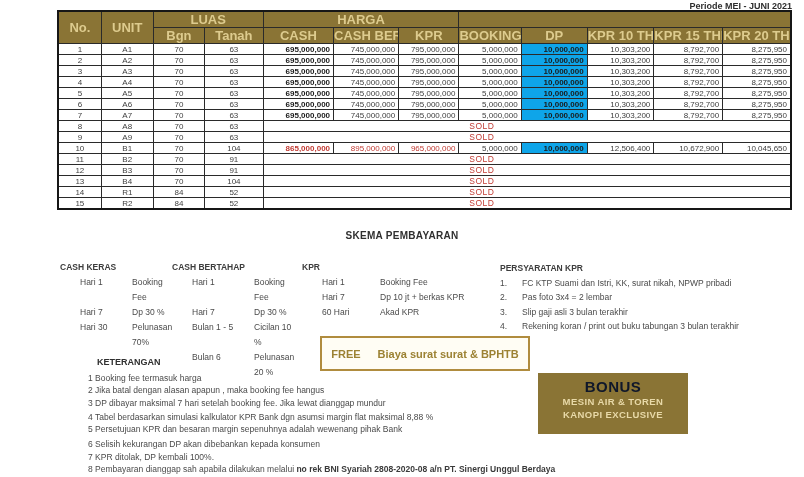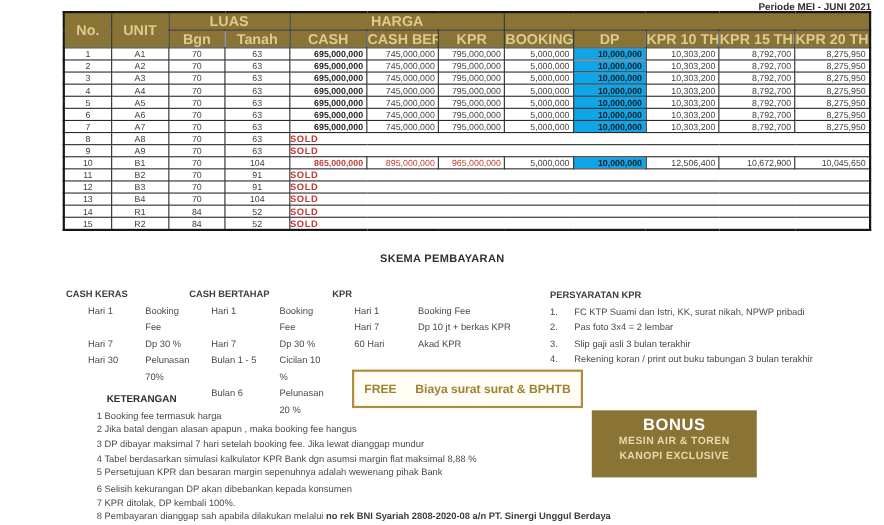--- a/index.html
+++ b/index.html
@@ -20,21 +20,21 @@
   table.price td, table.price th { border:1px solid #2a2a2a; overflow:hidden; white-space:nowrap; }
   thead th {
     background:#8a7435; color:#ddcb8e; font-weight:bold;
     font-size:13px; text-align:center; height:14px;
   }
   tbody td { height:11px; color:#404040; }
   .c-no,.c-unit,.c-num { text-align:center; }
   .c-val { text-align:right; padding-right:3px; }
   .c-cash { font-weight:bold; color:#1b1b1b; }
   .c-dp  { background:#0ea5e9; font-weight:bold; color:#1b1b1b; }
-  .c-sold { color:#c13b33; font-weight:bold; padding-right:90px; font-size:8.5px; letter-spacing:.5px; }
+  .c-sold { color:#c13b33; font-weight:normal; text-align:center; padding-right:90px; font-size:8.5px; letter-spacing:.5px; }
   .c-red { color:#c13b33 !important; }
 
   
   .skema-title { position:absolute; left:0; top:230px; width:804px; text-align:center; font-size:10px; font-weight:bold; color:#2f2f2f; letter-spacing:.3px; }
   .skema-col { position:absolute; top:260px; font-size:8.5px; color:#4a4a4a; line-height:15px; }
   .skema-col .st { font-weight:bold; color:#3d3d3d; }
   .skema-col .sr { display:flex;margin-left:20px; }
   .skema-col .sl { flex:0 0 auto; }
   .skema-col .sd { flex:1; }
   #skema-0 { left:60px;  width:112px; } #skema-0 .sl { width:52px; }
@@ -51,21 +51,21 @@
     position:absolute; left:320px; top:336px; width:210px; height:35px;
     border:2px solid #b08c3e; background:#fffdf4;
     display:flex; align-items:center; justify-content:center;
     font-size:11px; font-weight:bold; color:#9c8233;
   }
   .free-box .fl { margin-right:17px; }
   .bonus-box {
     position:absolute; left:538px; top:373px; width:150px; height:61px;
     background:#8a7435; text-align:center; padding-top:5px;
   }
-  .bonus-box .bt { font-size:15px; font-weight:bold; color:#ffffff; letter-spacing:.5px; }
+  .bonus-box .bt { font-size:15px; font-weight:bold; color:#0f172a; letter-spacing:.5px; }
   .bonus-box .bl { font-size:9.5px; font-weight:bold; color:#e8d9a8; line-height:13px; letter-spacing:.4px; }
 
   
   .ket-title { position:absolute; left:97px; top:357px; font-size:9px; font-weight:bold; color:#2f2f2f; }
   .ket-list { position:absolute; left:88px; top:372px; width:560px; font-size:8.5px; color:#4a4a4a; }
   .ket-list .ki { line-height:12.3px; white-space:nowrap; }
   .ket-list .ki b { color:#3a3a3a; }
   .ket-list .ki.g1 { margin-top:2px; }
   .ket-list .ki.g2 { margin-top:3px; }
 </style>

